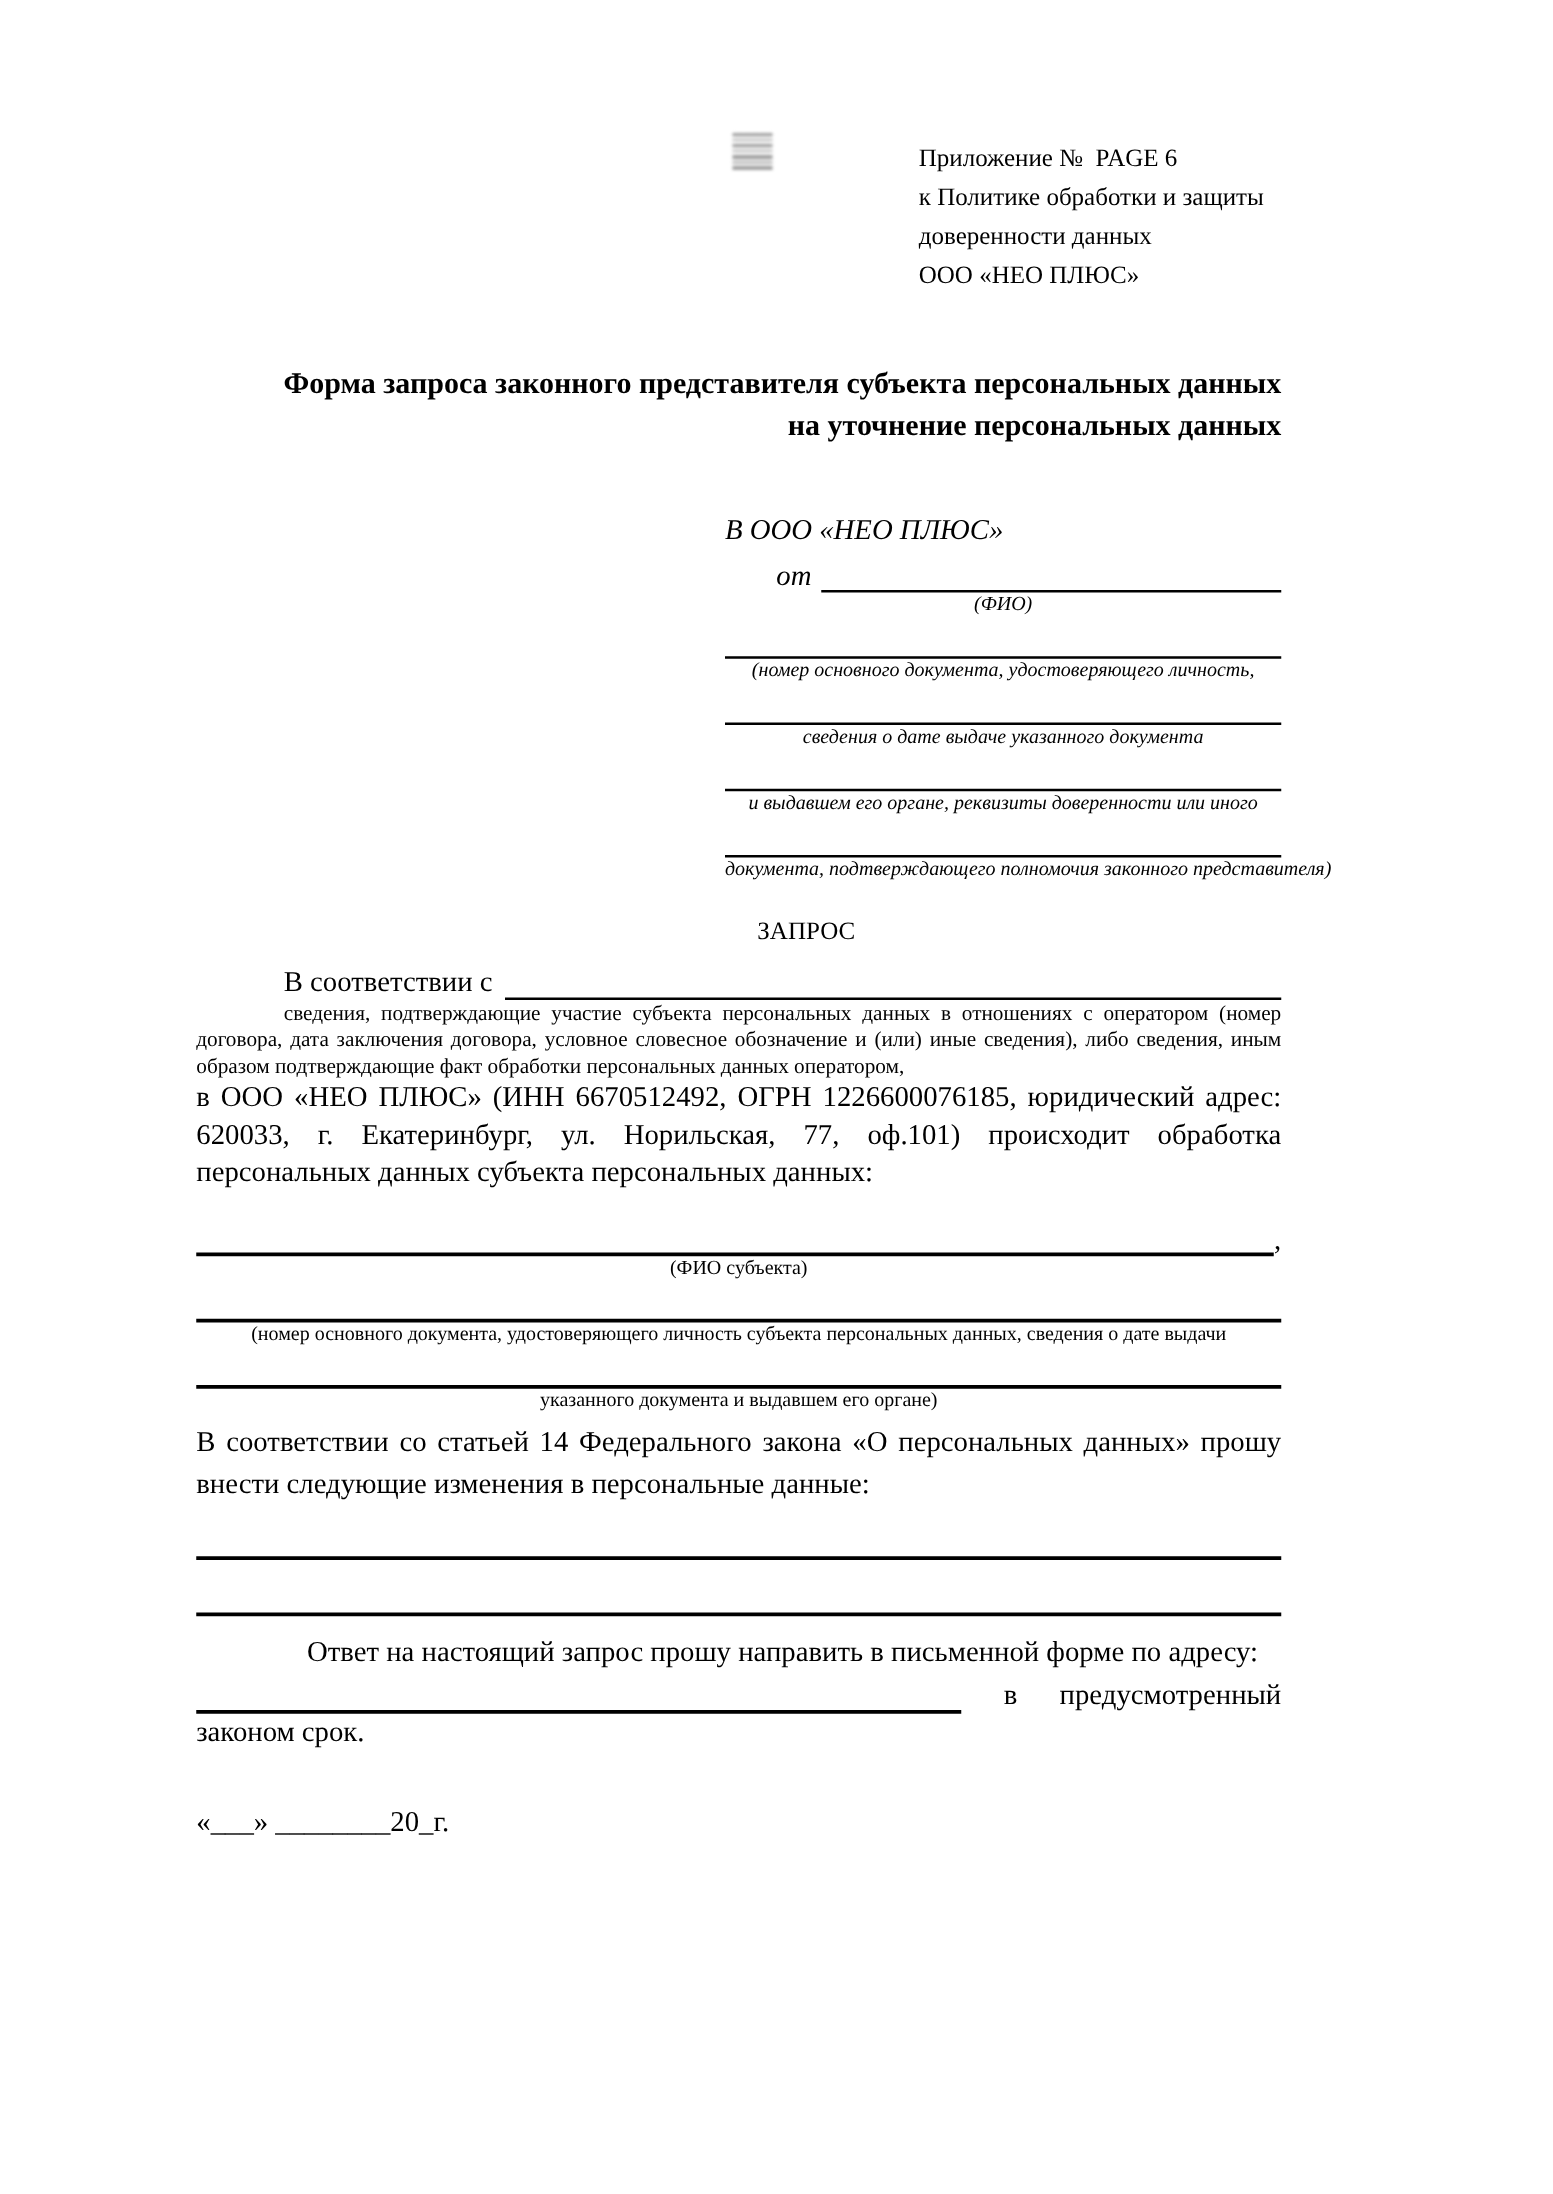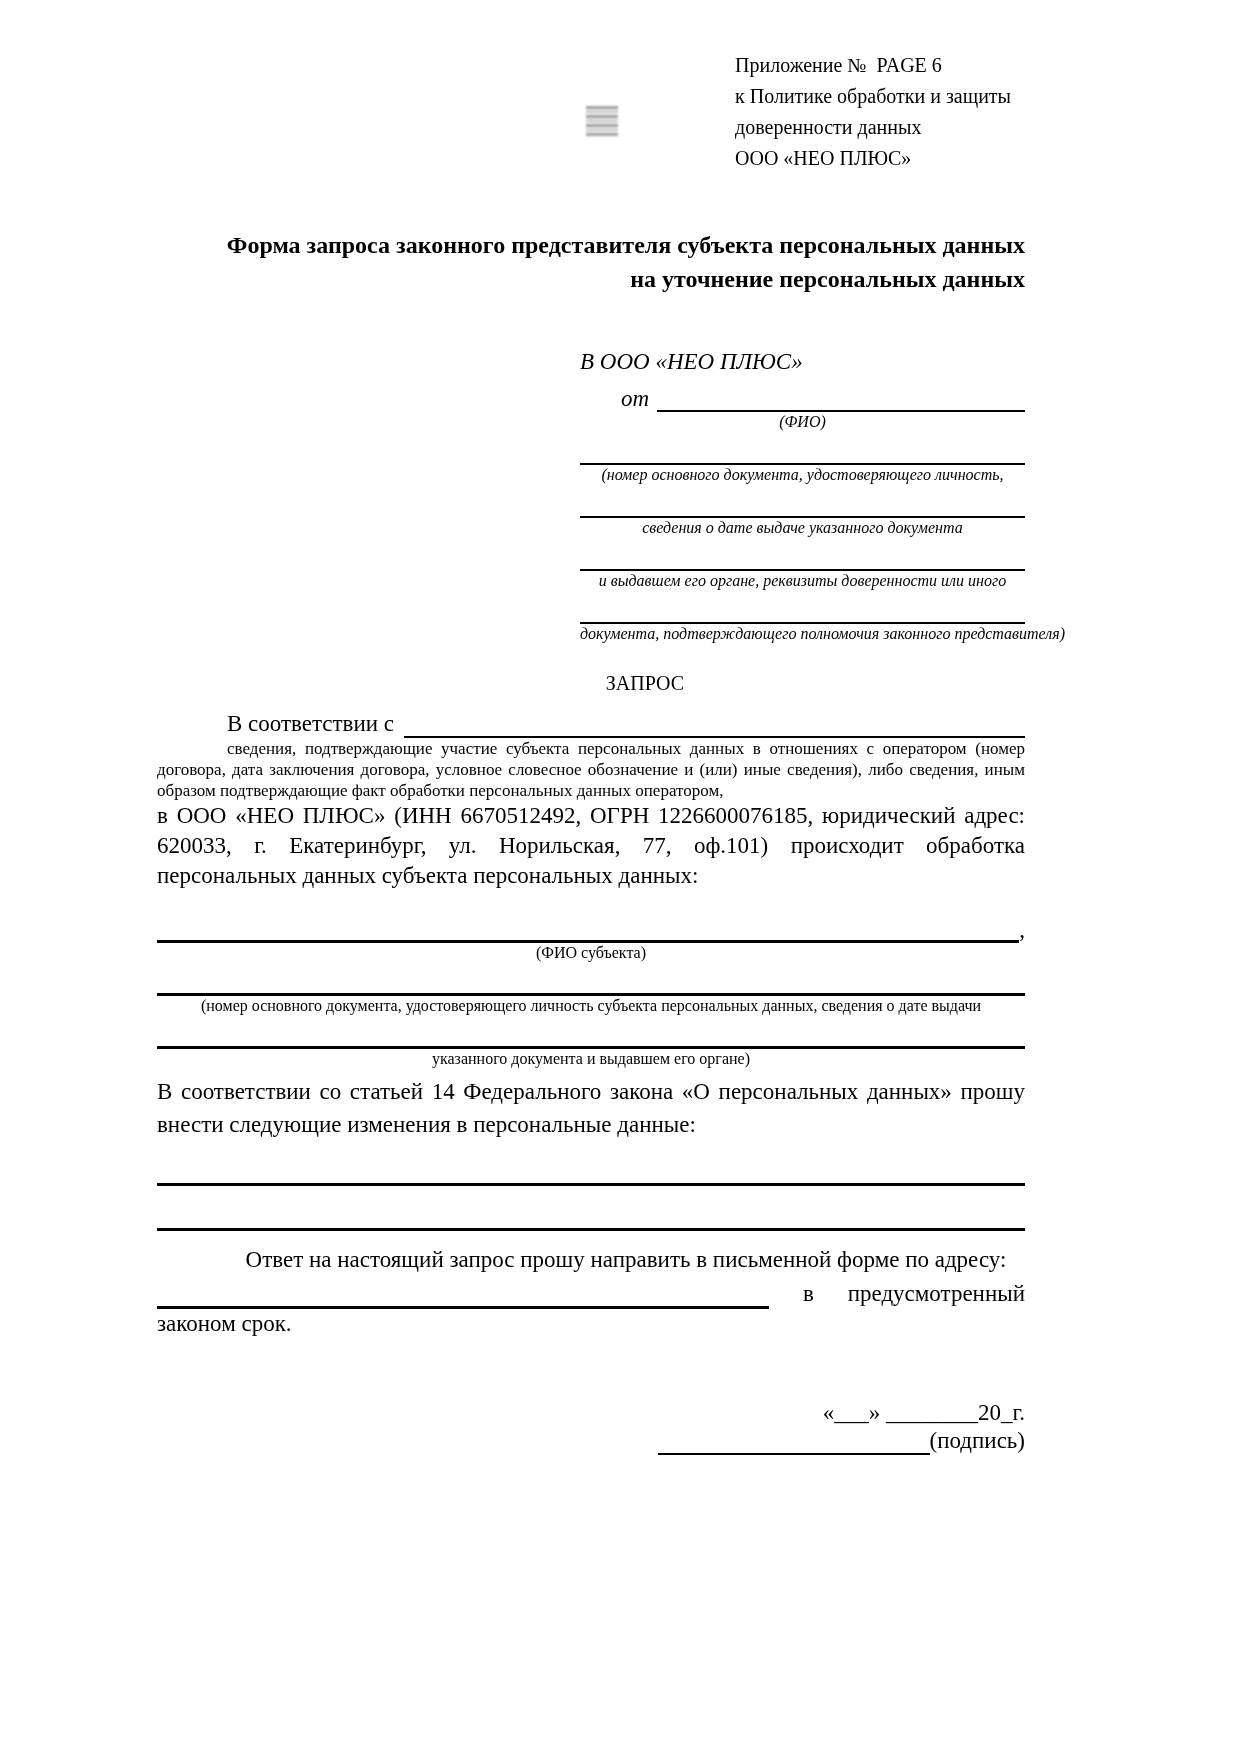--- a/index.html
+++ b/index.html
@@ -7,21 +7,21 @@
     position:relative;width:1242px;height:1755px;background:#ffffff;
     font-family:"Liberation Serif","DejaVu Serif",serif;color:#000;overflow:hidden;
   }
   .content{position:absolute;left:157px;top:0;width:868px;}
   
   .blur-artifact{
     position:absolute;left:586px;top:106px;width:32px;height:30px;
     background:repeating-linear-gradient(180deg,#8a8a8a 0 3px,#e8e8e8 3px 5px,#b5b5b5 5px 7px,#f2f2f2 7px 9px);
     filter:blur(1.2px);opacity:.8;
   }
-  .appendix{margin-top:50px;margin-left:578px;width:300px;font-size:20px;line-height:31px;font-family:Liberation Serif, serif;}
+  .appendix{margin-top:112px;margin-left:578px;width:300px;font-size:20px;line-height:31px;font-family:Liberation Serif, serif;}
   .pre{white-space:pre-wrap;}
   .title{margin-top:54px;text-align:right;font-weight:bold;font-size:24px;line-height:34px;}
   .addressee{margin-left:423px;width:445px;font-style:italic;}
   .company{margin-top:52px;font-size:23px;line-height:27px;}
   .from-row{display:flex;align-items:flex-end;margin-top:10px;font-size:23px;line-height:27px;margin-left:41px;}
   .from-row .lbl{flex:none;padding-right:8px;}
   .fill-line{flex:1;border-bottom:2.5px solid #000;min-height:1px;}
   .caption{font-size:16px;line-height:20px;text-align:center;}
   .nowrap{white-space:nowrap;}
   .pair-line{height:31px;border-bottom:2.5px solid #000;}
@@ -31,21 +31,21 @@
   .footnote{font-size:17px;line-height:21px;text-align:justify;text-indent:70px;}
   .body-par{margin:0;font-size:23px;line-height:30px;text-align:justify;}
   .law-par{margin:6px 0 0 0;font-size:23px;line-height:33px;text-align:justify;}
   .comma-row{display:flex;align-items:flex-end;margin-top:26px;font-size:23px;line-height:26px;}
   .comma-row .fill-line{border-bottom:3px solid #000;}
   .mid-line{height:30px;border-bottom:3px solid #000;}
   .spacer-line{height:42px;border-bottom:3px solid #000;}
   .answer-first{margin-top:14px;text-indent:70px;text-align:center;}
   .answer-row{display:flex;align-items:flex-end;justify-content:space-between;margin-top:4px;font-size:23px;line-height:30px;}
   .answer-row .fill-line{flex:0 0 612px;border-bottom:3px solid #000;}
-  .footer-row{display:flex;align-items:flex-end;justify-content:space-between;margin-top:60px;font-size:23px;line-height:28px;flex-direction:column;}
+  .footer-row{display:flex;align-items:flex-end;justify-content:space-between;margin-top:43px;font-size:23px;line-height:28px;}
   .sign-group{display:flex;align-items:flex-end;}
   .sign-group .fill-line{flex:0 0 272px;border-bottom:2.5px solid #000;}
 </style>
 </head>
 <body>
 
 <div class="page">
 
   <div class="blur-artifact"></div>
 
@@ -117,20 +117,16 @@
     <div class="answer-row">
       <span class="fill-line"></span>
       <span>в</span>
       <span>предусмотренный</span>
     </div>
 
     <div class="body-par">законом срок.</div>
 
     <div class="footer-row">
       <span>«___» ________20_г.</span>
-      <span class="sign-group">
-        <span class="fill-line"></span>
-        <span>(подпись)</span>
-      </span>
     </div>
 
   </div>
 </div>
 
 </body></html>

